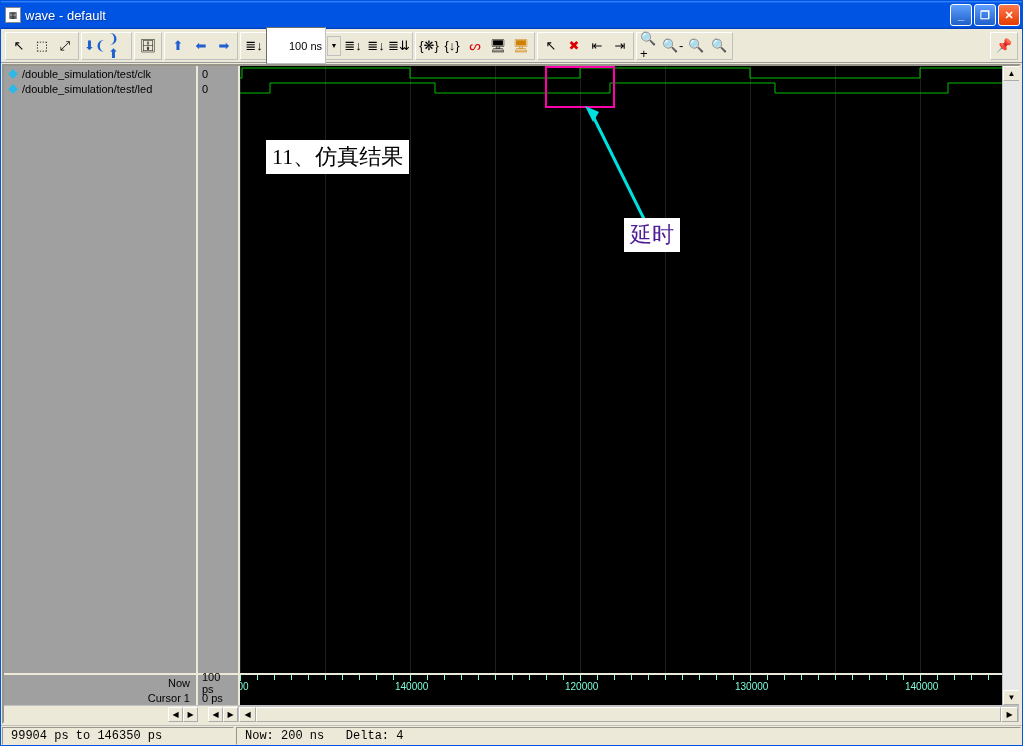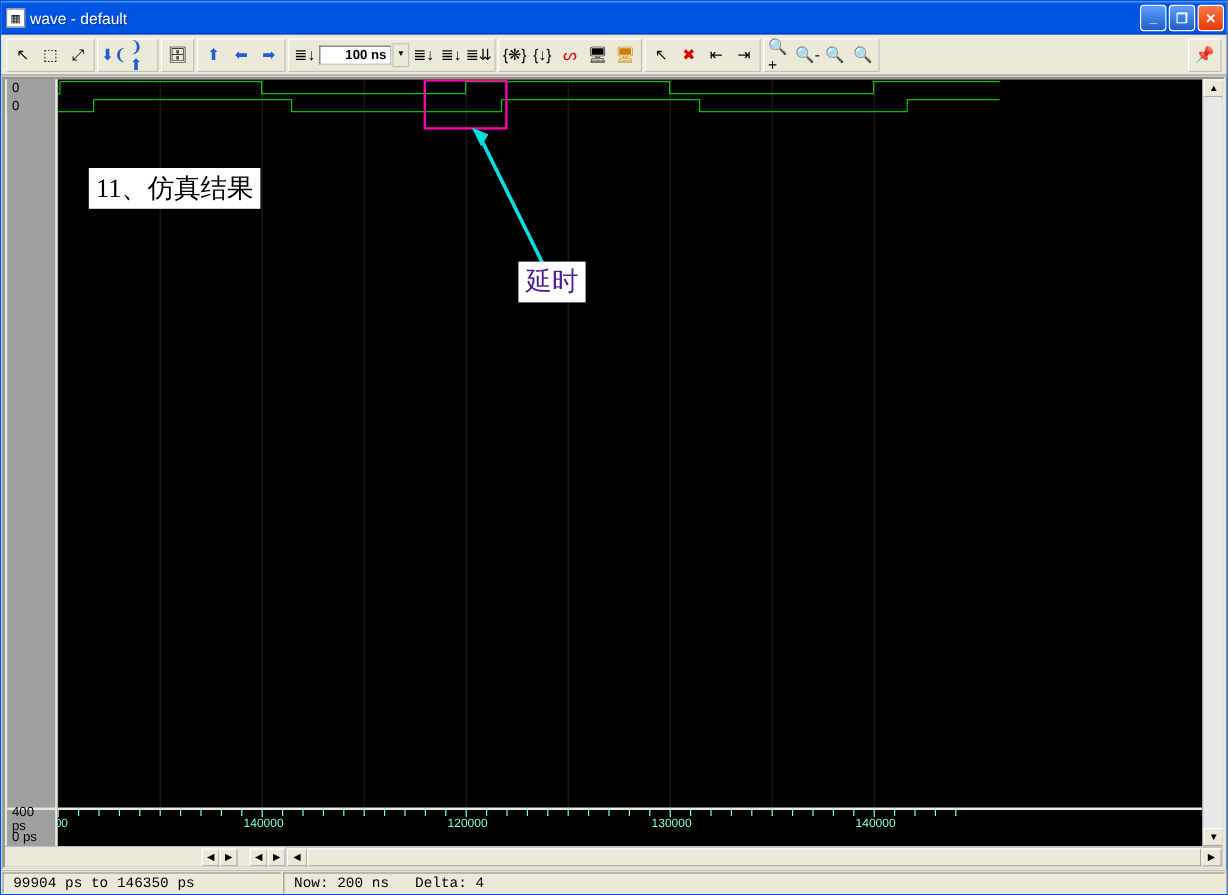--- a/index.html
+++ b/index.html
@@ -11,21 +11,21 @@
 .win-btns { display: flex; gap: 2px; }
 .win-btn { width: 22px; height: 22px; border-radius: 3px; border: 1px solid white; display: flex; align-items: center; justify-content: center; color: white; font-weight: bold; font-size: 11px; cursor: pointer; }
 .win-btn.min, .win-btn.max { background: linear-gradient(to bottom, #5fa0ff, #1e5fc9); }
 .win-btn.close { background: linear-gradient(to bottom, #ff7a4d, #e23b00); }
 .menubar { height: 20px; background: #ece9d8; display: flex; align-items: center; padding: 0 4px; border-bottom: 1px solid #c0c0c0; color: #000; }
 .menu-item { padding: 2px 8px; cursor: pointer; }
 .menu-item u { text-decoration: underline; }
 .toolbar { height: 34px; background: #ece9d8; display: flex; align-items: center; padding: 2px 4px; border-bottom: 1px solid #999; gap: 2px; }
 .tb-group { display: flex; align-items: center; border: 1px solid #c0c0c0; border-top-color: #fff; border-left-color: #fff; padding: 2px; gap: 1px; height: 28px; background: #ece9d8; }
 .tb-btn { width: 22px; height: 22px; border: 1px solid transparent; display: flex; align-items: center; justify-content: center; cursor: pointer; font-size: 13px; }
-.tb-input { width: 60px; height: 16px; border: 1px inset #c0c0c0; background: white; text-align: right; padding: 0 3px; font-size: 11px; font-weight: bold; }
+.tb-input { width: 60px; height: 37px; border: 1px inset #c0c0c0; background: white; text-align: right; padding: 0 3px; font-size: 11px; }
 .tb-dropbtn { width: 14px; height: 20px; border: 1px solid #c0c0c0; background: #ece9d8; display: flex; align-items: center; justify-content: center; font-size: 7px; cursor: pointer; }
 .toolbar .spacer { flex: 1; }
 .content { flex: 1; display: flex; flex-direction: column; border: 2px inset #ece9d8; background: #a0a0a0; margin: 1px; position: relative; overflow: hidden; }
 .wave-area { flex: 1; display: flex; overflow: hidden; }
 .signal-panel { width: 192px; background: #a0a0a0; display: flex; flex-direction: column; }
 .signal-list { flex: 1; background: #a0a0a0; overflow: hidden; }
 .signal-row { height: 15px; display: flex; align-items: center; padding: 0 4px; gap: 4px; color: #000; cursor: pointer; background: #a0a0a0; white-space: nowrap; }
 .signal-row .sig-icon { width: 10px; height: 10px; flex-shrink: 0; }
 .value-panel { width: 42px; background: #a0a0a0; display: flex; flex-direction: column; border-left: 2px solid #ece9d8; }
 .value-list { flex: 1; }
@@ -123,28 +123,48 @@
     </div>
     <div class="spacer"></div>
     <div class="tb-group">
       <div class="tb-btn">📌</div>
     </div>
   </div>
 
   <div class="content">
     <div class="wave-area">
 
+      <div class="signal-panel">
+        <div class="signal-list">
+          <div class="signal-row">
+            <svg class="sig-icon" viewBox="0 0 10 10">
+                <polygon points="5,0 10,5 5,10 0,5" fill="#2eb8e6"></polygon>
+              </svg>
+            <span>/double_simulation/test/clk</span>
+          </div>
+          <div class="signal-row">
+            <svg class="sig-icon" viewBox="0 0 10 10">
+                <polygon points="5,0 10,5 5,10 0,5" fill="#2eb8e6"></polygon>
+              </svg>
+            <span>/double_simulation/test/led</span>
+          </div>
+        </div>
+        <div class="bottom-labels">
+          <div class="bl-row">Now</div>
+          <div class="bl-row">Cursor 1</div>
+        </div>
+      </div>
 
       <div class="value-panel">
         <div class="value-list">
           <div class="value-row">0</div>
           <div class="value-row">0</div>
         </div>
         <div class="bottom-values">
-          <div class="bv-row">400 ps</div>
+          <div class="bv-row">100 ps</div>
           <div class="bv-row">0 ps</div>
         </div>
       </div>
 
       <div class="wave-panel">
         <div class="wave-display">
           <div class="gridline" style="left:0px"></div>
           <div class="gridline" style="left:85px"></div>
           <div class="gridline" style="left:170px"></div>
           <div class="gridline" style="left:255px"></div>

